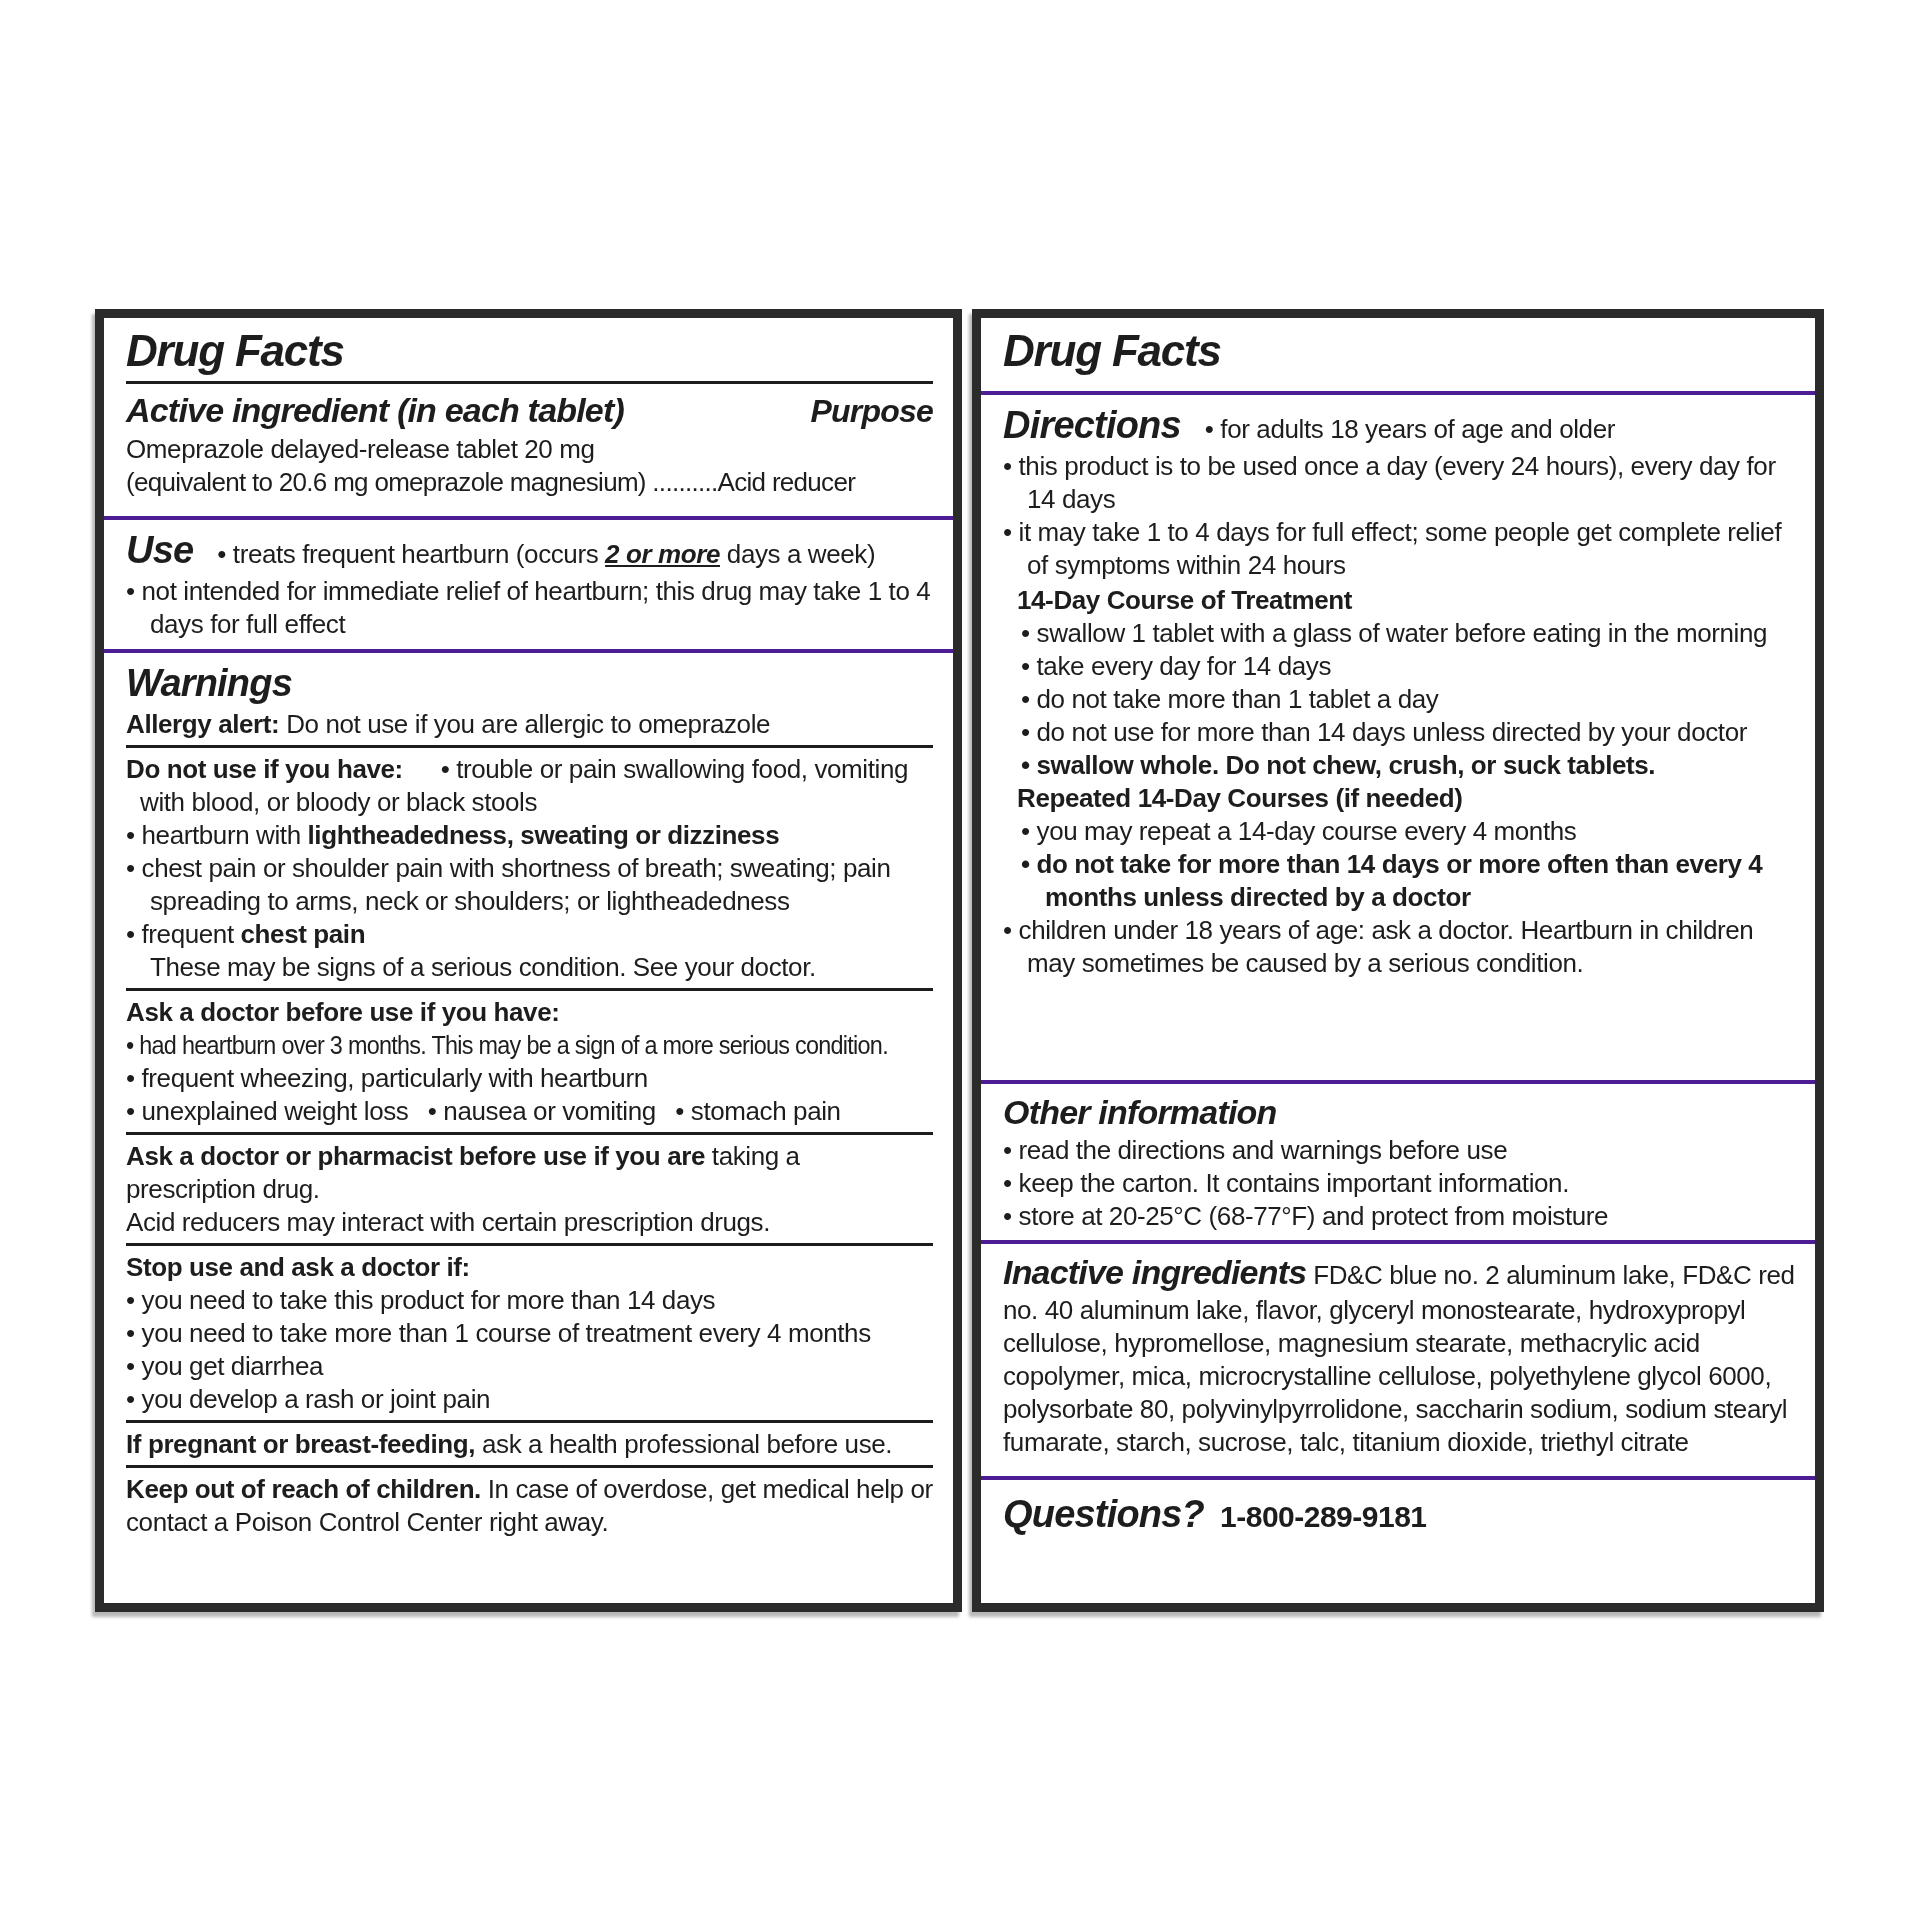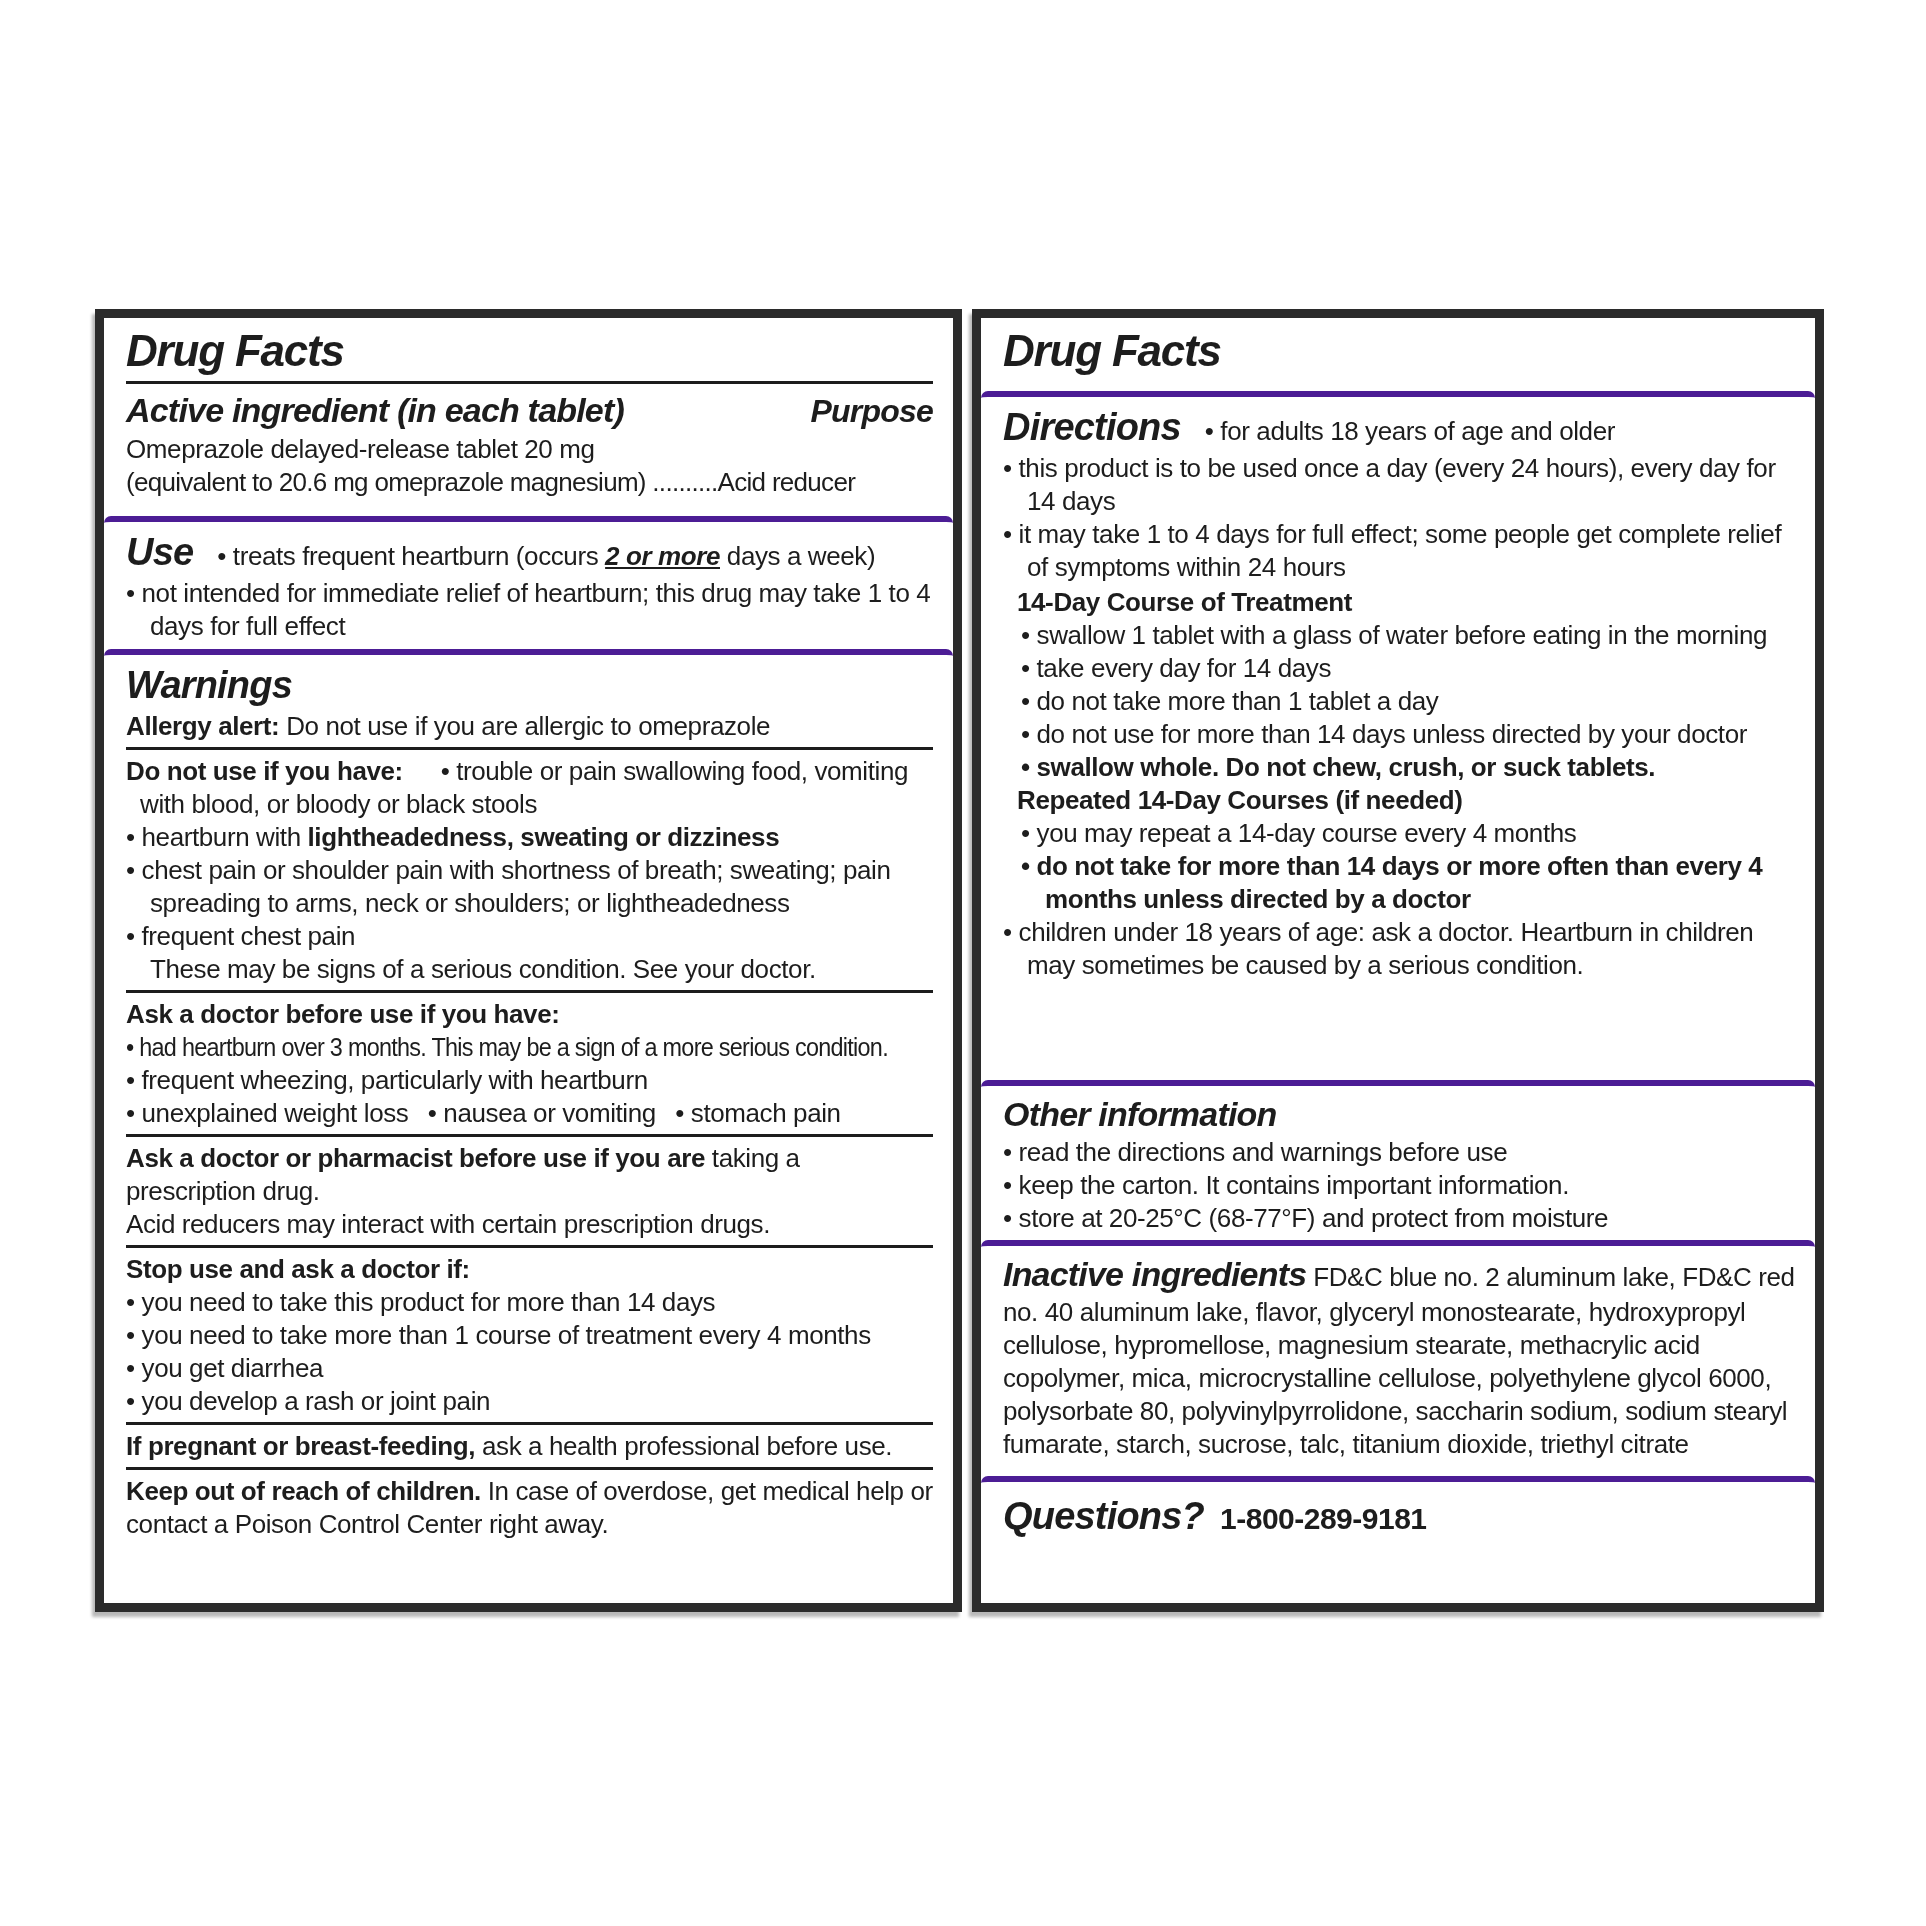--- a/index.html
+++ b/index.html
@@ -18,21 +18,21 @@
     background:#fff;
     border:9px solid #2b2b2b;
     box-shadow:-3px 5px 3px rgba(0,0,0,0.28);
     display:flex; flex-direction:column;
     overflow:hidden;
   }
   .panel-left  { width:867px; height:1303px; }
   .panel-right { width:852px; height:1303px; }
 
   .section { padding:7px 20px 10px 22px; overflow:hidden; }
-  .section + .section { border-top:6px solid #4c1d95;border-radius:7px; }
+  .section + .section { border-top:4px solid #4c1d95; }
   .grow { flex:1 1 auto; }
   .s-active { height:198px; }
   .s-use    { height:133px; }
   .s-title  { height:73px; }
   .s-dir    { height:689px; }
   .s-other  { height:160px; }
   .s-inact  { height:236px; }
 
   .h1 {
     font-size:44px; font-weight:bold; font-style:italic;
@@ -94,21 +94,21 @@
       <div class="t li">not intended for immediate relief of heartburn; this drug may take 1 to 4 days for full effect</div>
     </div>
 
     <div class="section grow">
       <div class="h2 h2-lg">Warnings</div>
       <div class="t"><span style="font-weight: bold;">Allergy alert:</span><span> Do not use if you are allergic to omeprazole</span></div>
       <div class="rule"></div>
       <div class="t hang"><span style="font-weight: bold;">Do not use if you have:</span><span>   • trouble or pain swallowing food, vomiting with blood, or bloody or black stools</span></div>
       <div class="t li"><span>heartburn with </span><span style="font-weight: bold;">lightheadedness, sweating or dizziness</span></div>
       <div class="t li">chest pain or shoulder pain with shortness of breath; sweating; pain spreading to arms, neck or shoulders; or lightheadedness</div>
-      <div class="t li"><span>frequent </span><span style="font-weight: normal;">chest pain</span></div>
+      <div class="t li"><span>frequent </span><span style="font-weight: bold;">chest pain</span></div>
       <div class="t cont">These may be signs of a serious condition. See your doctor.</div>
       <div class="rule"></div>
       <div class="t b">Ask a doctor before use if you have:</div>
       <div class="t li squeeze">had heartburn over 3 months. This may be a sign of a more serious condition.</div>
       <div class="t li">frequent wheezing, particularly with heartburn</div>
       <div class="t li">unexplained weight loss  • nausea or vomiting  • stomach pain</div>
       <div class="rule"></div>
       <div class="t"><span style="font-weight: bold;">Ask a doctor or pharmacist before use if you are</span><span> taking a prescription drug.</span></div>
       <div class="t">Acid reducers may interact with certain prescription drugs.</div>
       <div class="rule"></div>

